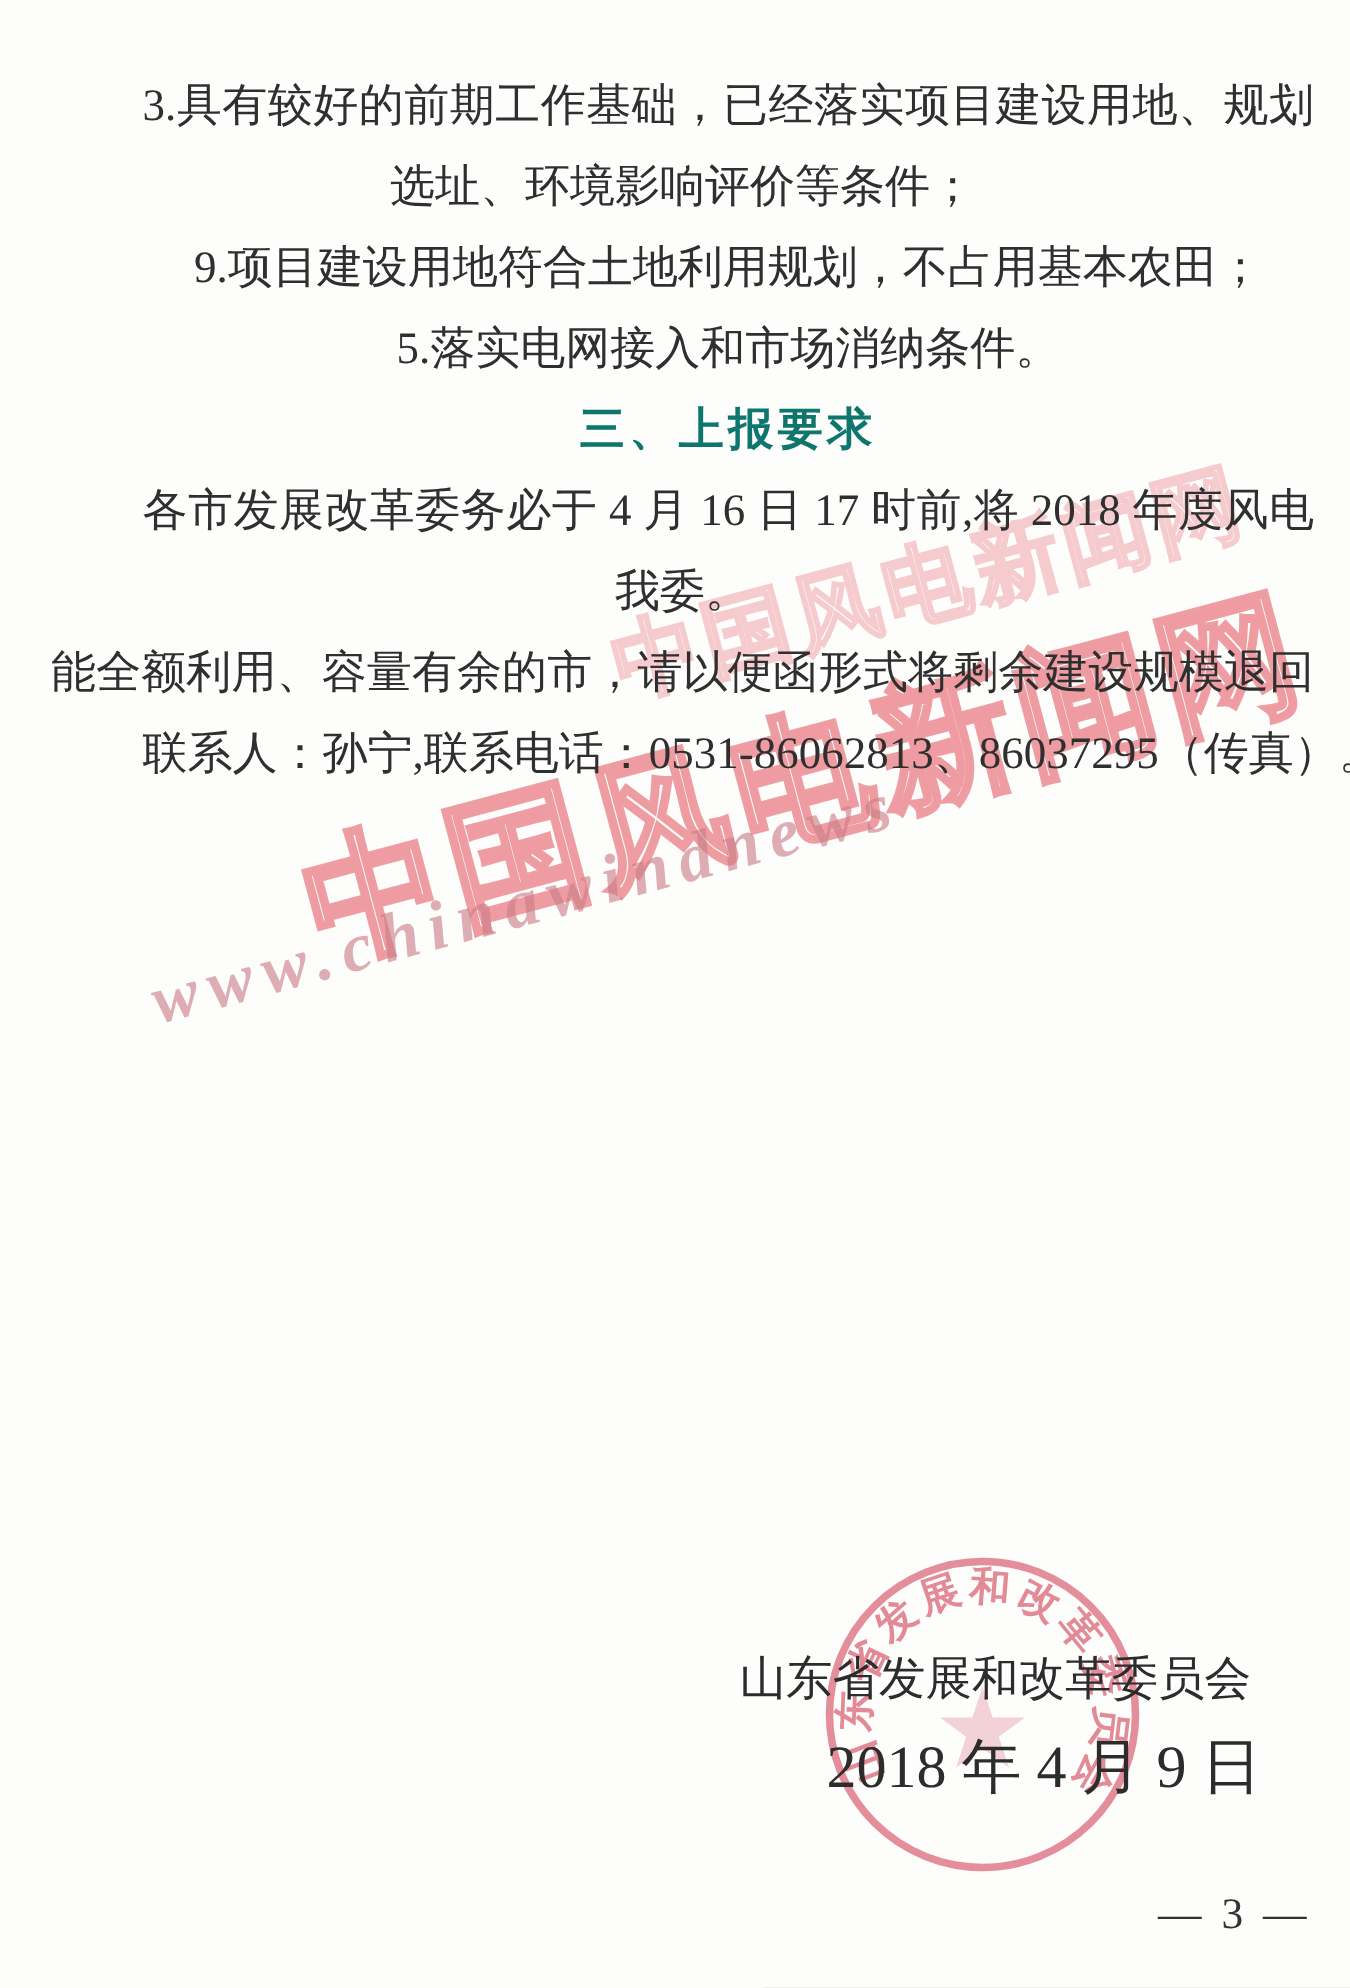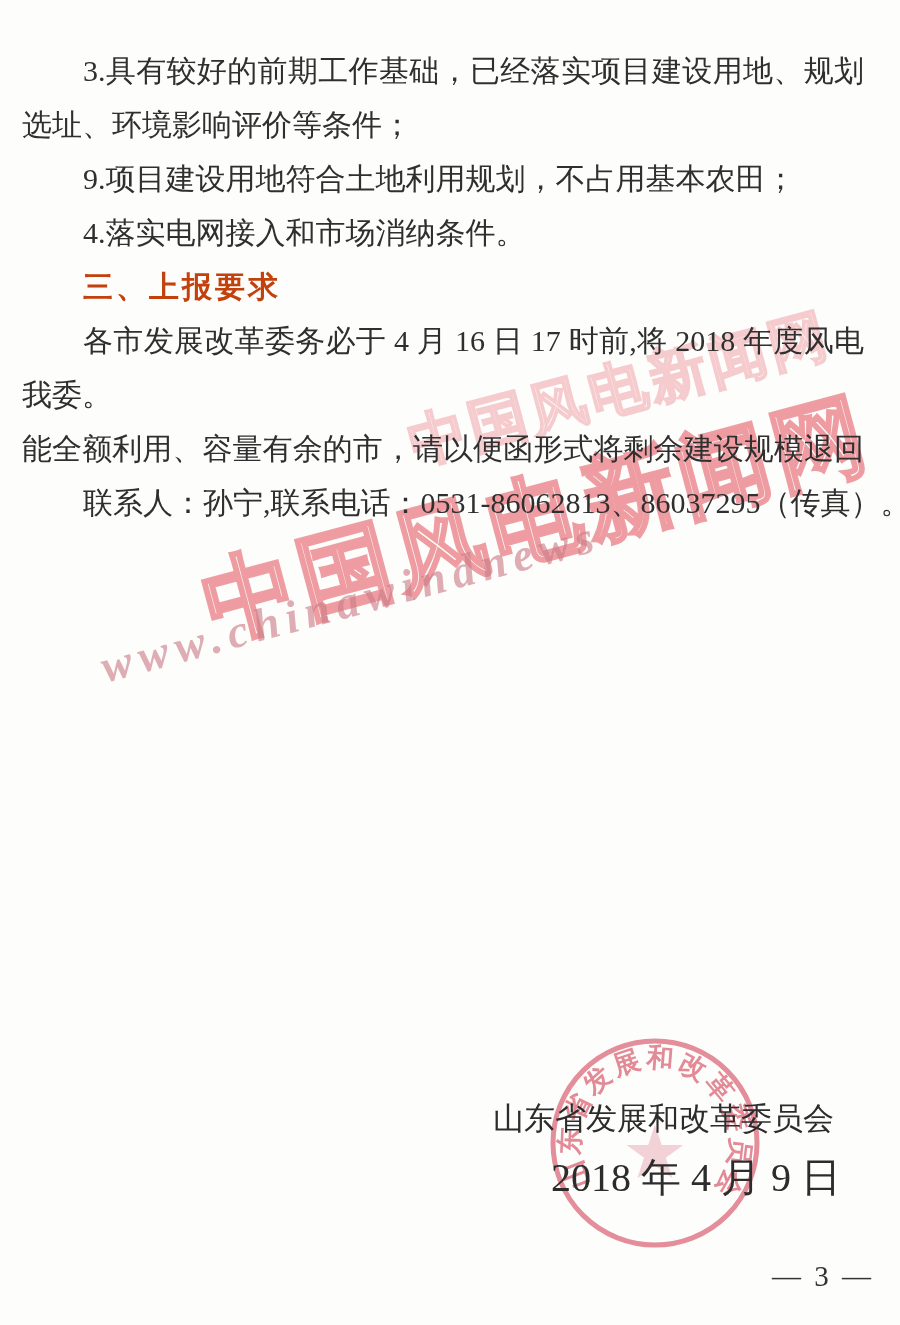--- a/index.html
+++ b/index.html
@@ -3,31 +3,31 @@
 <meta charset="utf-8">
 <style>
   html,body{margin:0;padding:0;background:#e8e8e8;}
   .page{
     position:relative;width:900px;height:1325px;margin:0 auto;
     background:#fdfdfc;overflow:hidden;
     font-family:"Liberation Serif",serif;color:#2e2e2e;
   }
   
   .body-text{
-    position:absolute;left:22px;top:44px;width:842px;z-index:2;
+    position:absolute;left:34px;top:44px;width:842px;z-index:2;
   }
   .line{
     font-size:30px;line-height:54px;white-space:pre-wrap;
-    text-align:left;color:#2f2f2f;
+    text-align:center;color:#2f2f2f;
   }
   .line.fill{text-align:justify;text-align-last:justify;}
   .line.indent{text-indent:61px;}
   .line.heading{
     font-family:"Liberation Sans",sans-serif;font-weight:bold;
-    letter-spacing:3px;color:#c2410c;
+    letter-spacing:3px;color:#0f766e;
   }
   .line.nowrap{white-space:nowrap;}
   .attachment{margin-top:38px;}
   .attachment .line{line-height:55px;}
   .att-2{padding-left:150px;}
   
   .wm{position:absolute;z-index:1;pointer-events:none;white-space:nowrap;}
   .wm-brand{
     left:190px;top:548px;
     font-family:"Liberation Sans",sans-serif;font-weight:bold;
@@ -74,21 +74,21 @@
 <div class="page">
 
   <div class="wm wm-brand-echo">中国风电新闻网</div>
   <div class="wm wm-brand">中国风电新闻网</div>
   <div class="wm wm-url">www.chinawindnews</div>
 
   <div class="body-text">
     <div class="line indent fill">3.具有较好的前期工作基础，已经落实项目建设用地、规划</div>
     <div class="line">选址、环境影响评价等条件；</div>
     <div class="line indent">9.项目建设用地符合土地利用规划，不占用基本农田；</div>
-    <div class="line indent">4.落实电网接入和市场消纳条件。</div>
+    <div class="line indent">5.落实电网接入和市场消纳条件。</div>
     <div class="line indent heading">三、上报要求</div>
     <div class="line indent fill">各市发展改革委务必于 4 月 16 日 17 时前,将 2018 年度风电</div>
     <div class="line">我委。</div>
     <div class="line fill">能全额利用、容量有余的市，请以便函形式将剩余建设规模退回</div>
     <div class="line indent nowrap">联系人：孙宁,联系电话：0531-86062813、86037295（传真）。</div>
 
   </div>
 
   <svg class="seal" width="230" height="230" viewBox="0 0 230 230">
     <defs>

